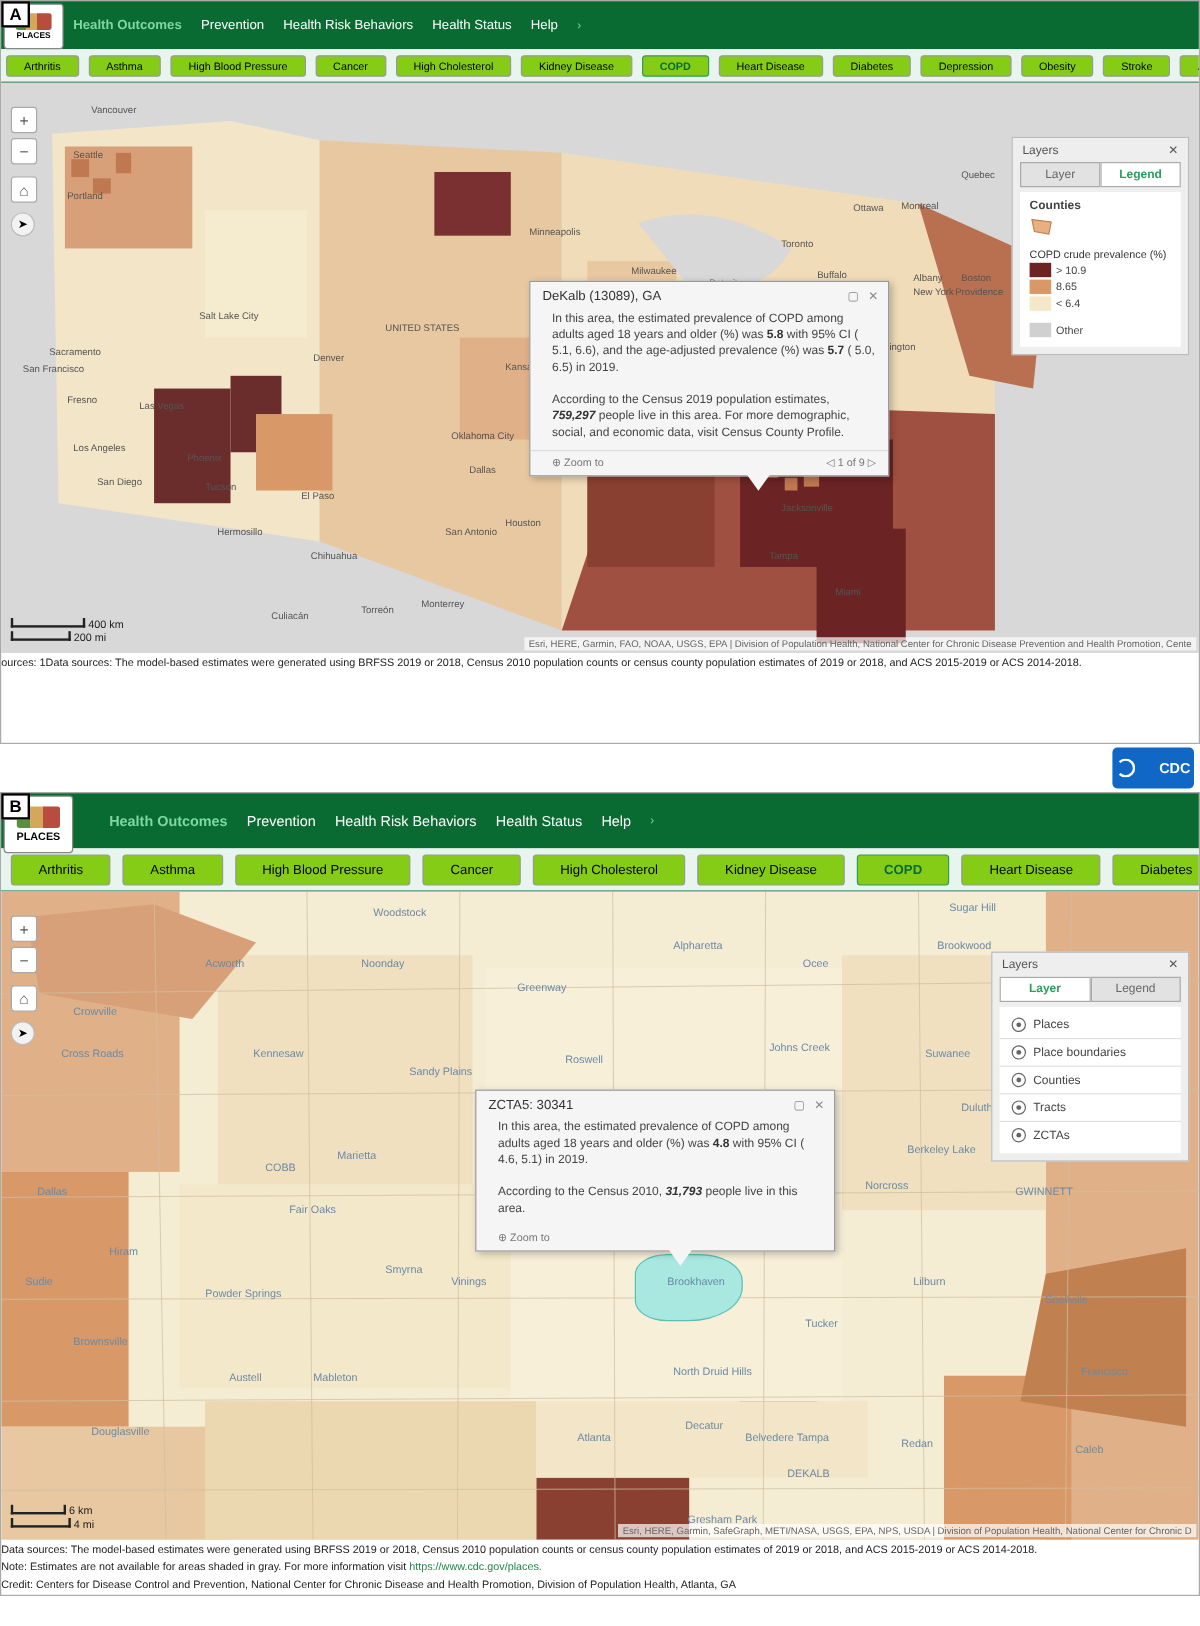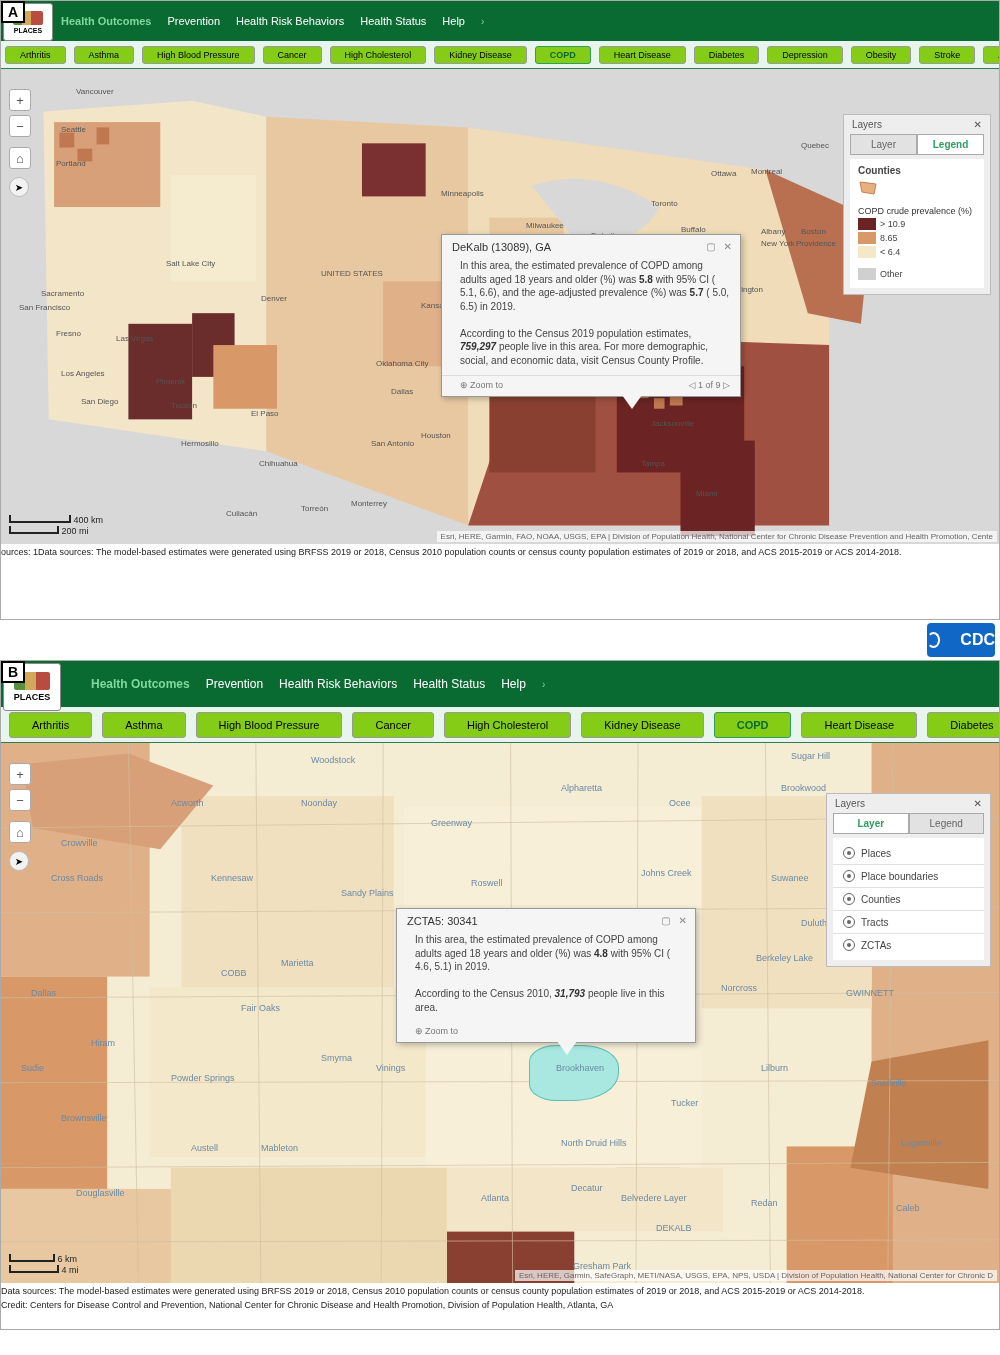--- a/index.html
+++ b/index.html
@@ -56,21 +56,21 @@
   .legend-section-title { font-weight: bold; margin-bottom: 4px; font-size: 10px; }
   .legend-swatch { display: inline-block; width: 18px; height: 12px; margin-right: 4px; vertical-align: middle; }
   .legend-row { display: flex; align-items: center; margin: 2px 0; }
   .layer-list-body { background: #fff; margin: 0 6px 6px 6px; padding: 4px 0; }
   .layer-item { display: flex; align-items: center; gap: 6px; padding: 5px 10px; font-size: 10px; color: #444; border-bottom: 1px solid #e0e0e0; cursor: pointer; }
   .layer-item:last-child { border-bottom: none; }
   .eye-icon { width: 12px; height: 12px; border: 1px solid #666; border-radius: 50%; position: relative; }
   .eye-icon::after { content: ""; position: absolute; width: 4px; height: 4px; background: #666; border-radius: 50%; top: 3px; left: 3px; }
   .footer-text { font-size: 9px; color: #222; padding: 3px 4px 0 0; line-height: 1.25; }
   .footer-text a { color: #1e8a4a; }
-  .cdc-badge { position: absolute; bottom: -38px; right: 4px; width: 68px; height: 34px; background: #1067c6; color: #fff; border-radius: 4px; display: flex; align-items: center; justify-content: center; font-weight: bold; font-size: 16px; gap: 20px; z-index: 40; }
+  .cdc-badge { position: absolute; bottom: -38px; right: 4px; width: 68px; height: 34px; background: #1067c6; color: #fff; border-radius: 4px; display: flex; align-items: center; justify-content: center; font-weight: bold; font-size: 12px; gap: 20px; z-index: 40; }
   .cdc-badge-b { bottom: -44px; }
   .cdc-swirl { width: 16px; height: 16px; border: 2px solid #fff; border-left-color: transparent; border-radius: 50%; }
   .city-label { position: absolute; font-size: 8px; color: #555; z-index: 5; pointer-events: none; }
   .city-label-b { font-size: 9px; color: #6a8aa5; }
   .zcta-highlight { position: absolute; background: #a8e8e0; border: 1px solid #5ac0b5; z-index: 4; }
 </style>
 </head>
 <body>
 
 <div class="app app-a">
@@ -358,25 +358,25 @@
         <div class="city-label city-label-b" style="left: 320px; top: 310px;">Smyrna</div>
         <div class="city-label city-label-b" style="left: 375px; top: 320px;">Vinings</div>
         <div class="city-label city-label-b" style="left: 555px; top: 320px;">Brookhaven</div>
         <div class="city-label city-label-b" style="left: 760px; top: 320px;">Lilburn</div>
         <div class="city-label city-label-b" style="left: 870px; top: 335px;">Snellville</div>
         <div class="city-label city-label-b" style="left: 670px; top: 355px;">Tucker</div>
         <div class="city-label city-label-b" style="left: 60px; top: 370px;">Brownsville</div>
         <div class="city-label city-label-b" style="left: 190px; top: 400px;">Austell</div>
         <div class="city-label city-label-b" style="left: 260px; top: 400px;">Mableton</div>
         <div class="city-label city-label-b" style="left: 560px; top: 395px;">North Druid Hills</div>
-        <div class="city-label city-label-b" style="left: 900px; top: 395px;">Loganville</div>
+        <div class="city-label city-label-b" style="left: 900px; top: 395px;">Francisco</div>
         <div class="city-label city-label-b" style="left: 75px; top: 445px;">Douglasville</div>
         <div class="city-label city-label-b" style="left: 480px; top: 450px;">Atlanta</div>
         <div class="city-label city-label-b" style="left: 570px; top: 440px;">Decatur</div>
-        <div class="city-label city-label-b" style="left: 620px; top: 450px;">Belvedere Layer</div>
+        <div class="city-label city-label-b" style="left: 620px; top: 450px;">Belvedere Tampa</div>
         <div class="city-label city-label-b" style="left: 750px; top: 455px;">Redan</div>
         <div class="city-label city-label-b" style="left: 895px; top: 460px;">Caleb</div>
         <div class="city-label city-label-b" style="left: 655px; top: 480px;">DEKALB</div>
         <div class="city-label city-label-b" style="left: 560px; top: 518px; margin-left: 12px;">Gresham Park</div>
         <div class="city-label city-label-b" style="left: 920px; top: 518px; margin-top: 48px;">Lakeview Estates</div>
       </div>
 
     <div class="zoom-ctrl">
       <div class="zoom-btn">+</div>
       <div class="zoom-btn">−</div>
@@ -435,18 +435,19 @@
             <span>Tracts</span>
           </div>
         <div class="layer-item">
             <span class="eye-icon"></span>
             <span>ZCTAs</span>
           </div>
       </div>
     </div>
   </div>
   <div class="footer-text">Data sources: The model-based estimates were generated using BRFSS 2019 or 2018, Census 2010 population counts or census county population estimates of 2019 or 2018, and ACS 2015-2019 or ACS 2014-2018.</div>
+  <div class="footer-text"><span>Note: Estimates are not available for areas shaded in gray. For more information visit </span><a>https://www.cdc.gov/places.</a></div>
   <div class="footer-text">Credit: Centers for Disease Control and Prevention, National Center for Chronic Disease and Health Promotion, Division of Population Health, Atlanta, GA</div>
   <div class="cdc-badge cdc-badge-b">
     <div class="cdc-swirl"></div>
     <span>CDC</span>
   </div>
 </div>
 
 </body></html>

